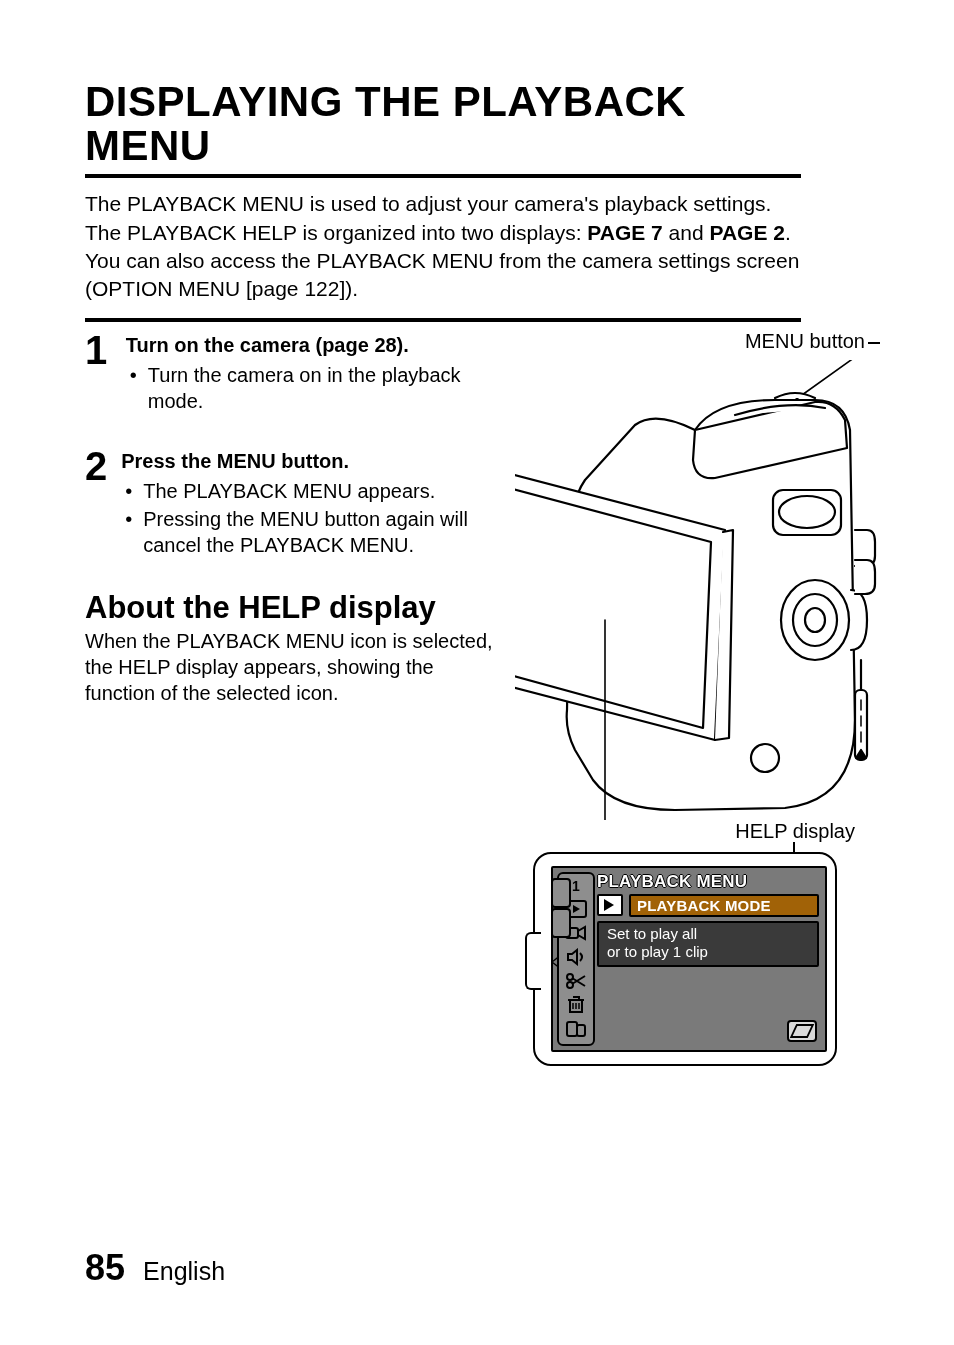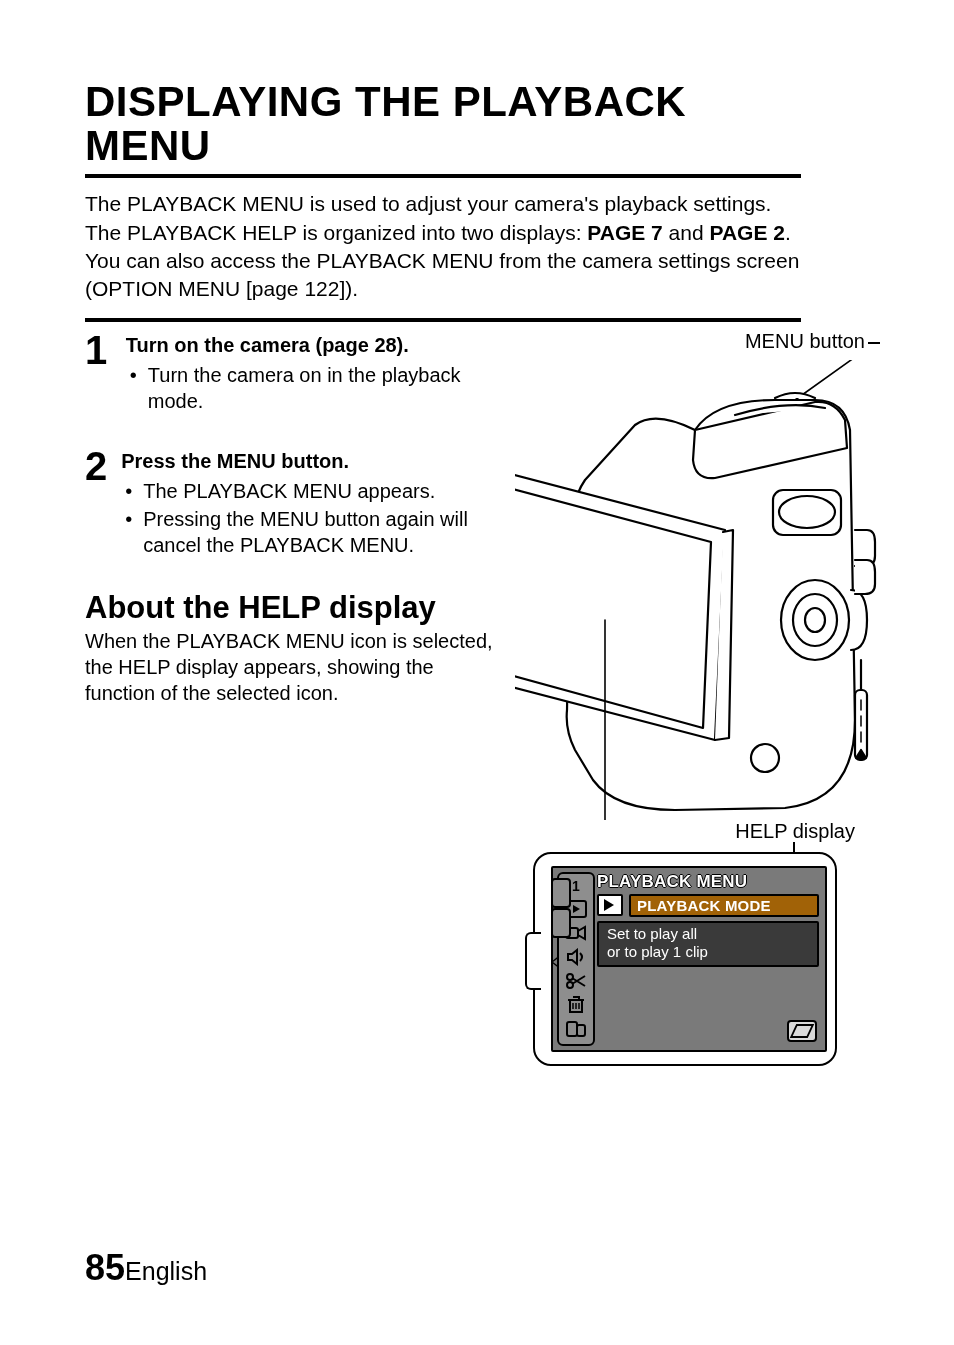--- a/index.html
+++ b/index.html
@@ -283,20 +283,21 @@
   
   .leader.help-v { top: 512px; right: 100px; width: 2px; height: 38px; }
   .leader.help-v2 { top: 548px; right: 100px; width: 2px; height: 100px; }
 
   .footer {
     position: absolute;
     bottom: 56px;
     left: 85px;
     display: flex;
     align-items: baseline;
+    gap: 18px;
     margin-top: 9px;
   }
   .footer .pg {
     font-size: 36px;
     font-weight: 900;
   }
   .footer .lang {
     font-size: 25px;
   }
 </style>

